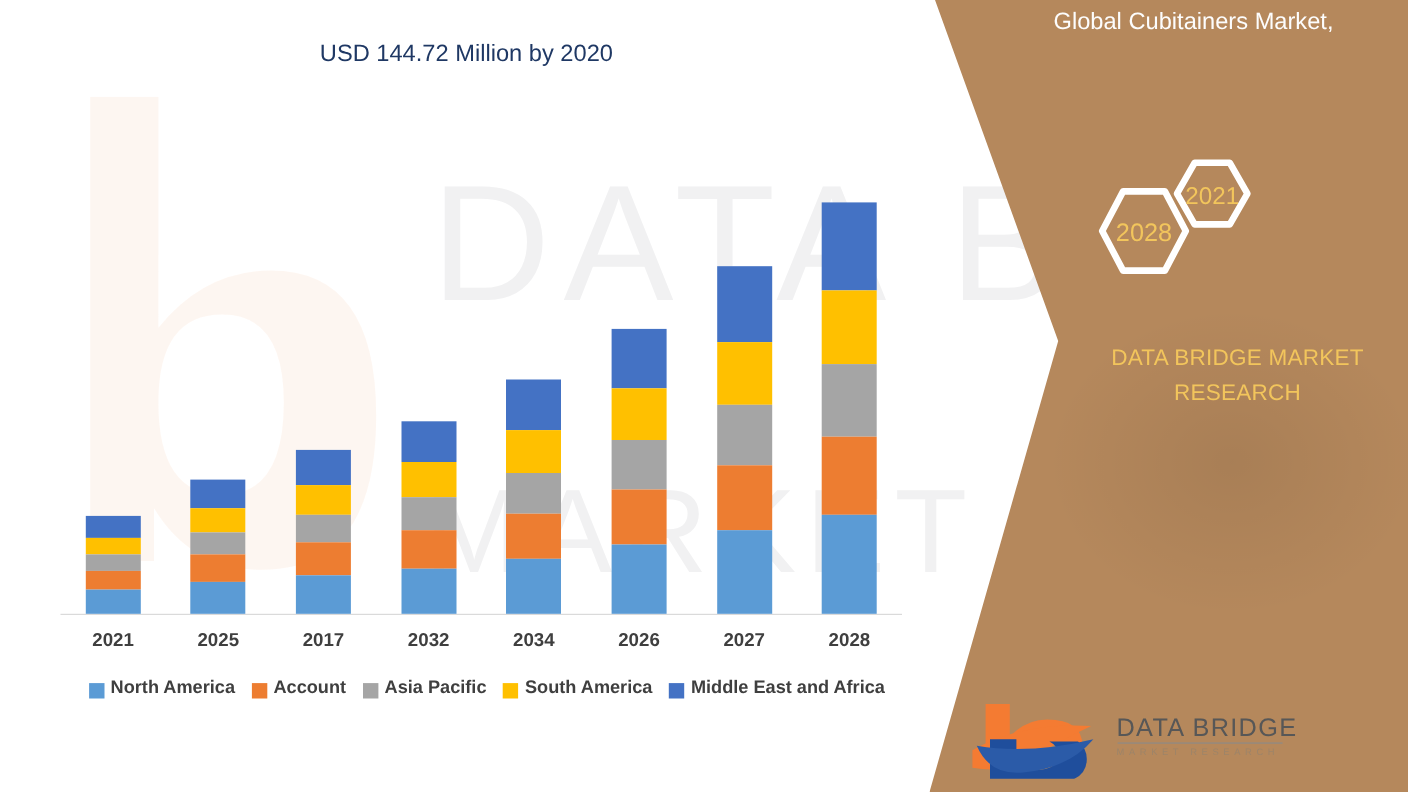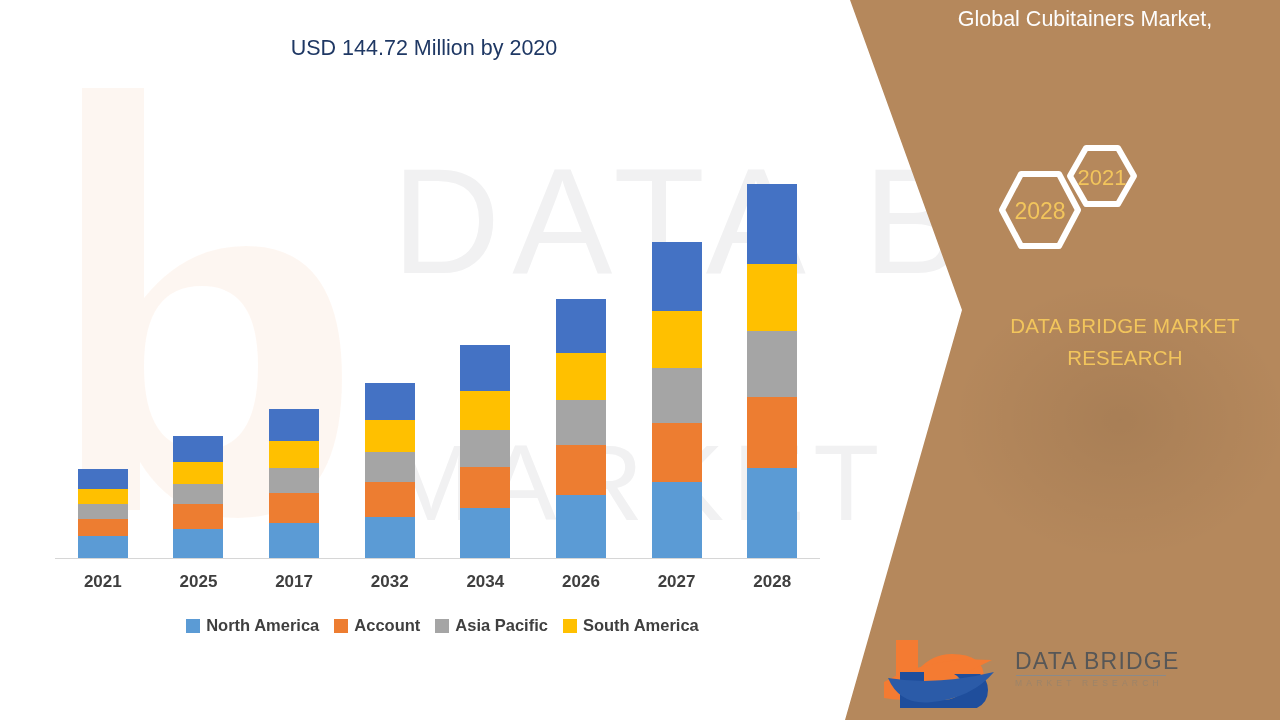--- a/index.html
+++ b/index.html
@@ -59,21 +59,21 @@
   .xlabel{
     width:95px;text-align:center;
     font-size:17px;color:#3f3f3f;font-weight:700;
   }
 
   .legend{
     position:absolute;left:55px;top:616px;width:775px;
     display:flex;align-items:center;justify-content:center;
     gap:15px;
   }
-  .legend-item{display:flex;align-items:center;gap:6px;}
+  .legend-item{display:flex;align-items:flex-end;gap:6px;}
   .legend-swatch{width:14px;height:14px;display:block;}
   .legend-label{font-size:16.5px;color:#3f3f3f;font-weight:700;white-space:nowrap;}
 
   
   .panel{
     position:absolute;inset:0;
     background:#b5885c;
     clip-path:polygon(850px 0, 1280px 0, 1280px 720px, 845px 720px, 962px 310px);
   }
   .panel-shade{
@@ -224,20 +224,24 @@
         <span class="legend-label">Account</span>
       </div>
       <div class="legend-item">
         <span class="legend-swatch" style="background: rgb(165, 165, 165);"></span>
         <span class="legend-label">Asia Pacific</span>
       </div>
       <div class="legend-item">
         <span class="legend-swatch" style="background: rgb(255, 192, 0);"></span>
         <span class="legend-label">South America</span>
       </div>
+      <div class="legend-item">
+        <span class="legend-swatch" style="background: rgb(68, 114, 196);"></span>
+        <span class="legend-label">Middle East and Africa</span>
+      </div>
     </div>
 
   <div class="panel"></div>
   <div class="panel-shade"></div>
 
   <div class="panel-title">
     <div>Global Cubitainers Market,</div>
   </div>
 
   <div class="hexwrap">

